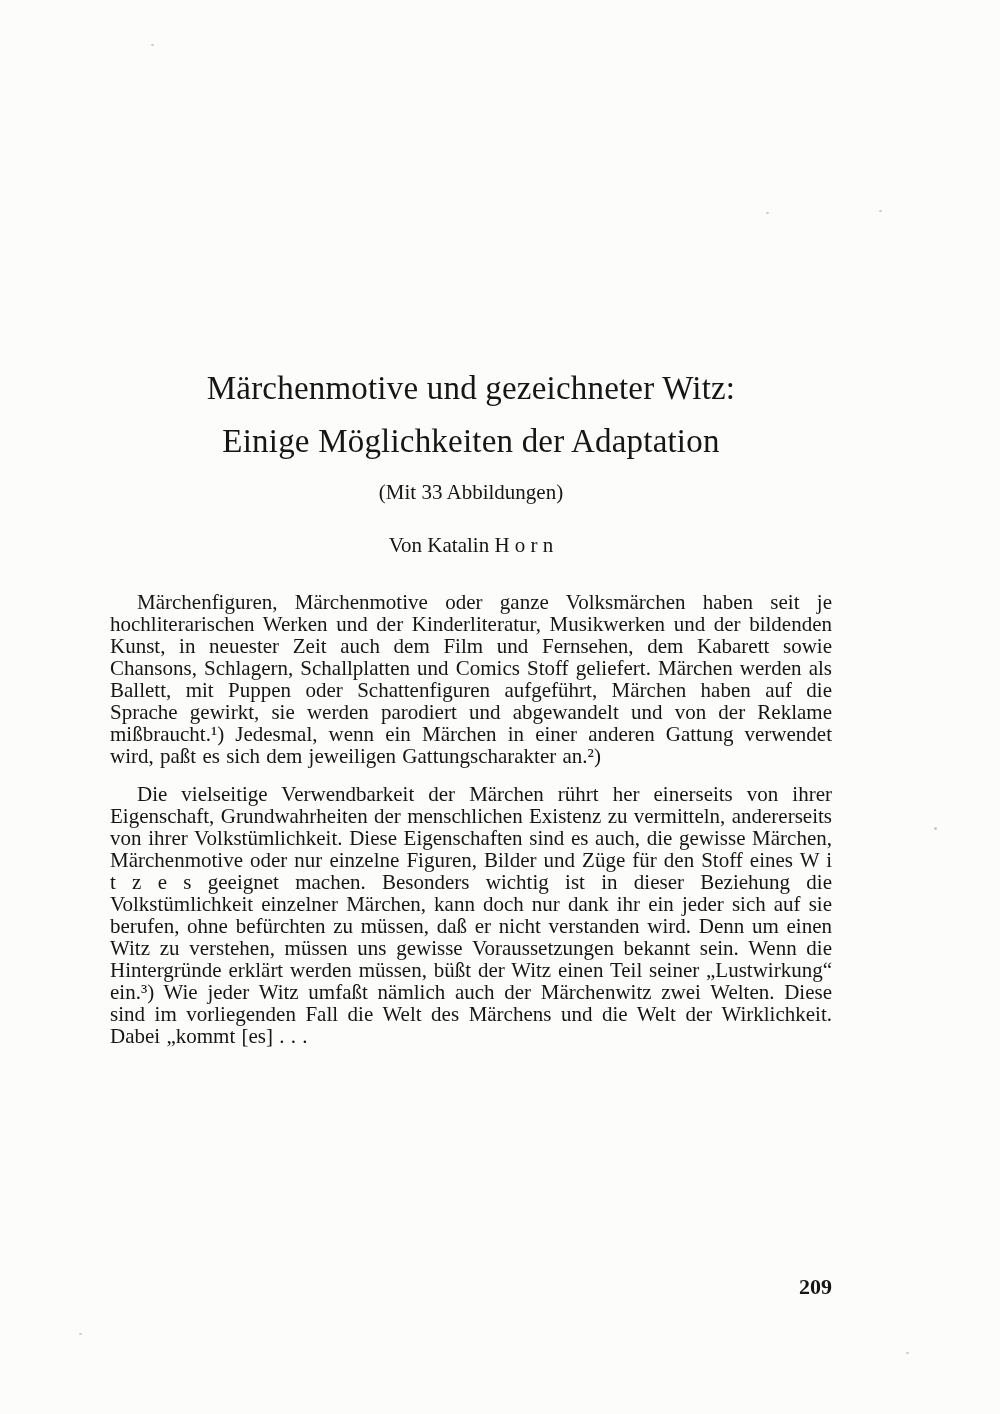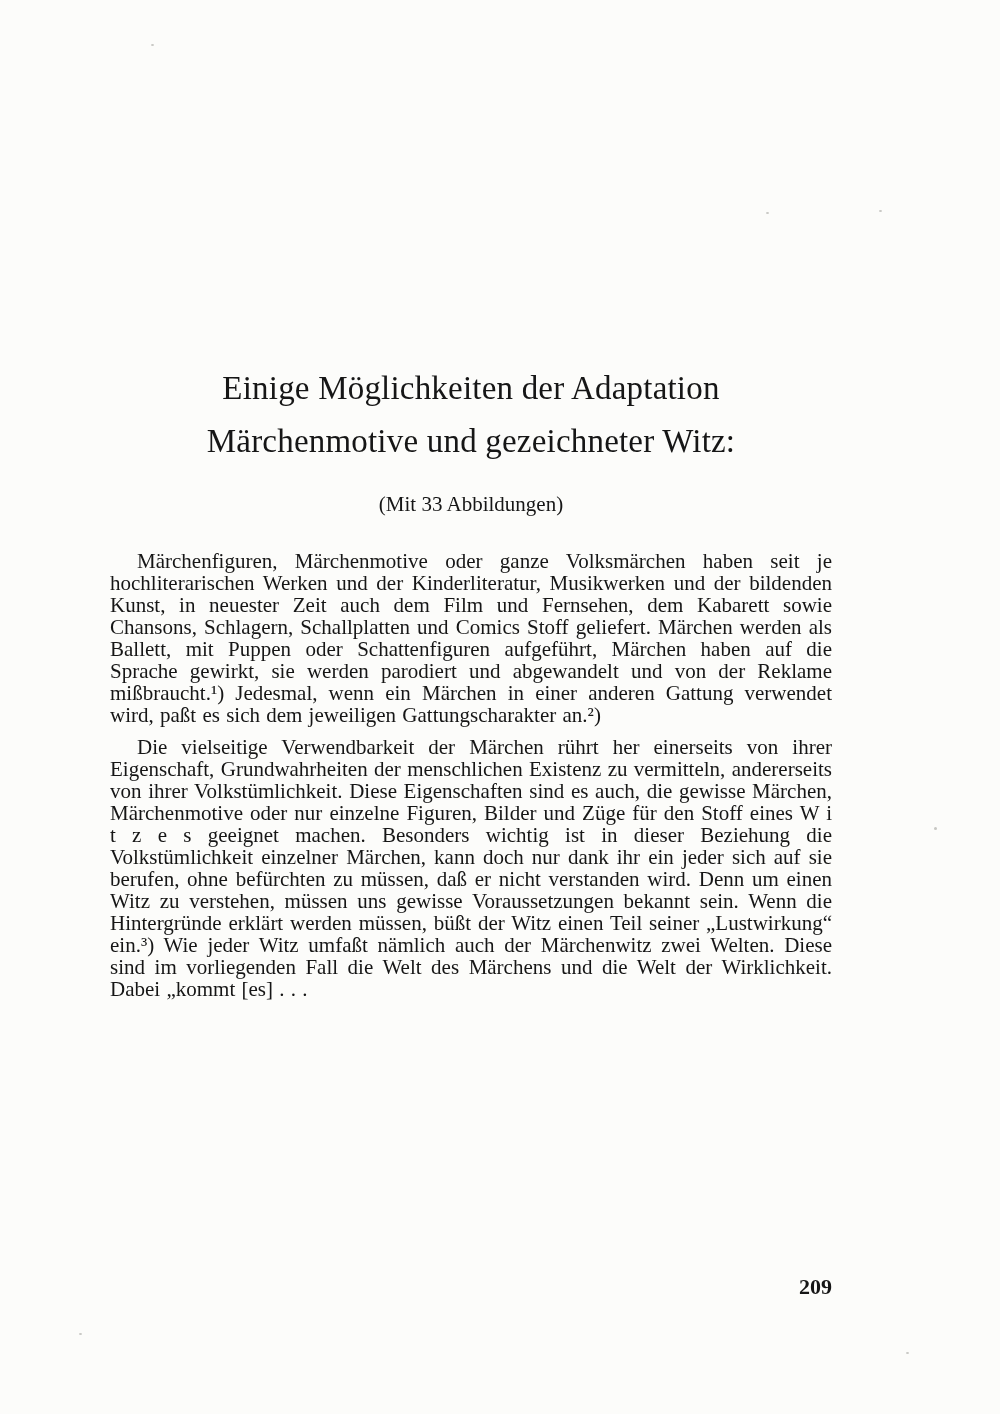--- a/index.html
+++ b/index.html
@@ -34,42 +34,42 @@
     margin: 0;
     font-size: 33px;
     font-weight: 400;
     line-height: 53px;
     letter-spacing: 0.2px;
   }
   .title-line {
     display: block;
   }
   .subtitle {
-    margin-top: 24px;
+    margin-top: 12px;
     font-size: 21px;
     line-height: 24px;
   }
   .byline {
     margin-top: 29px;
     font-size: 21px;
     line-height: 24px;
   }
   .body-text {
     margin-top: 34px;
   }
   .para {
     margin: 0;
     font-size: 21px;
     line-height: 22px;
     text-align: justify;
     text-indent: 27px;
     word-spacing: 1px;
   }
   .para + .para {
-    margin-top: 10px;
+    margin-top: 16px;
     font-family: Liberation Serif, serif;
   }
   .page-number {
     position: absolute;
     left: 110px;
     top: 1274px;
     width: 722px;
     text-align: right;
     font-size: 22px;
     line-height: 26px;
@@ -91,24 +91,25 @@
 </style>
 </head>
 <body>
 
 <div class="sheet">
 
   <div class="content">
 
     <header class="heading">
       <h1 class="title">
+        <span class="title-line">Märchenmotive und gezeichneter Witz:</span>
         <span class="title-line">Einige Möglichkeiten der Adaptation</span>
-        <span class="title-line">Märchenmotive und gezeichneter Witz:</span>
       </h1>
       <div class="subtitle">(Mit 33 Abbildungen)</div>
+      <div class="byline">Von Katalin H o r n</div>
     </header>
 
     <main class="body-text">
       <p class="para">Märchenfiguren, Märchenmotive oder ganze Volksmärchen haben seit je hochliterarischen Werken und der Kinderliteratur, Musikwerken und der bildenden Kunst, in neuester Zeit auch dem Film und Fernsehen, dem Kabarett sowie Chansons, Schlagern, Schallplatten und Comics Stoff geliefert. Märchen werden als Ballett, mit Puppen oder Schattenfiguren aufgeführt, Märchen haben auf die Sprache gewirkt, sie werden parodiert und abgewandelt und von der Reklame mißbraucht.¹) Jedesmal, wenn ein Märchen in einer anderen Gattung verwendet wird, paßt es sich dem jeweiligen Gattungscharakter an.²)</p>
       <p class="para">Die vielseitige Verwendbarkeit der Märchen rührt her einerseits von ihrer Eigenschaft, Grundwahrheiten der menschlichen Existenz zu vermitteln, andererseits von ihrer Volkstümlichkeit. Diese Eigenschaften sind es auch, die gewisse Märchen, Märchenmotive oder nur einzelne Figuren, Bilder und Züge für den Stoff eines W i t z e s geeignet machen. Besonders wichtig ist in dieser Beziehung die Volkstümlichkeit einzelner Märchen, kann doch nur dank ihr ein jeder sich auf sie berufen, ohne befürchten zu müssen, daß er nicht verstanden wird. Denn um einen Witz zu verstehen, müssen uns gewisse Voraussetzungen bekannt sein. Wenn die Hintergründe erklärt werden müssen, büßt der Witz einen Teil seiner „Lustwirkung“ ein.³) Wie jeder Witz umfaßt nämlich auch der Märchenwitz zwei Welten. Diese sind im vorliegenden Fall die Welt des Märchens und die Welt der Wirklichkeit. Dabei „kommt [es] . . .</p>
     </main>
 
   </div>
 
   <div class="page-number">209</div>

